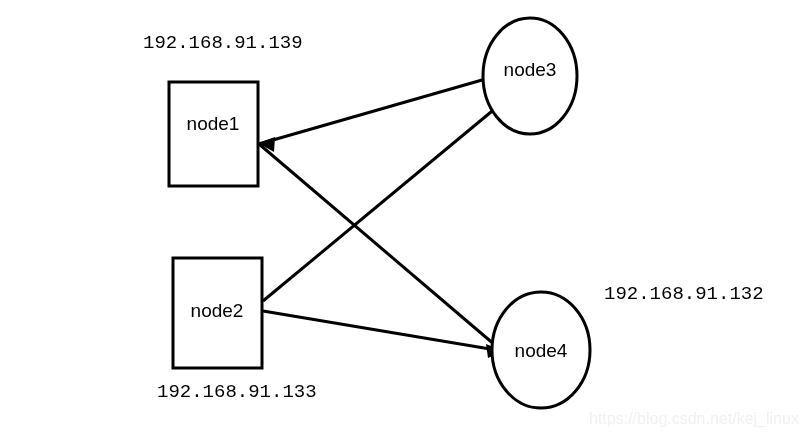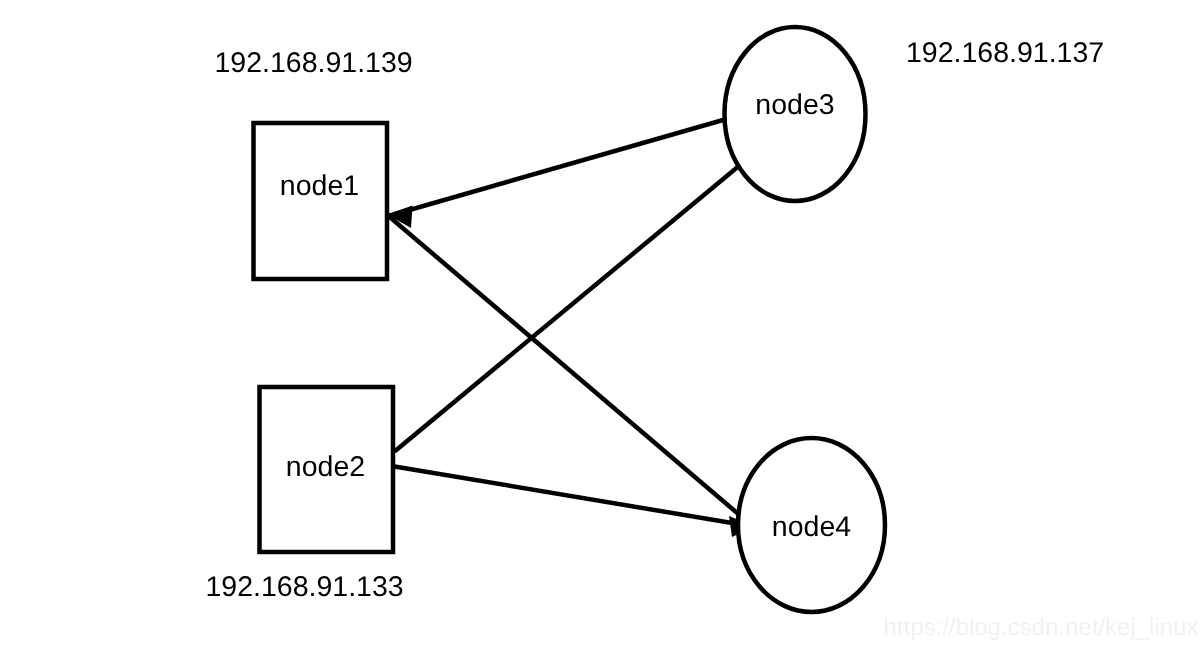--- a/index.html
+++ b/index.html
@@ -22,21 +22,21 @@
     width: 801px;
     height: 436px;
   }
   .node-label {
     font-family: "Liberation Sans", sans-serif;
     font-size: 19px;
     fill: #000000;
   }
   .ip-label {
     position: absolute;
-    font-family: Liberation Sans, sans-serif;
+    font-family: Liberation Mono, monospace;
     font-size: 19px;
     color: #000000;
     white-space: nowrap;
     letter-spacing: 0px;
   }
   .watermark {
     position: absolute;
     font-family: "Liberation Sans", sans-serif;
     font-size: 16px;
     color: #f1f1f1;
@@ -85,20 +85,20 @@
     <g>
       <ellipse cx="541" cy="350" rx="49" ry="58" fill="#ffffff" stroke="#000000" stroke-width="3"></ellipse>
       <text class="node-label" x="541" y="357" text-anchor="middle">node4</text>
     </g>
 
   </svg>
 
   <div class="ip-label" style="left:143px; top:32px;">192.168.91.139</div>
 
 
-  <div class="ip-label" style="left:137px; top:381px;">192.168.91.133</div>
+  <div class="ip-label" style="left:157px; top:381px;">192.168.91.133</div>
 
-  <div class="ip-label" style="left:604px; top:25px;">192.168.91.137</div>
 
+  <div class="ip-label" style="left:604px; top:283px;">192.168.91.132</div>
 
   <div class="watermark" style="left:589px; top:410px;">https://blog.csdn.net/kej_linux</div>
 
 </div>
 
 </body></html>

